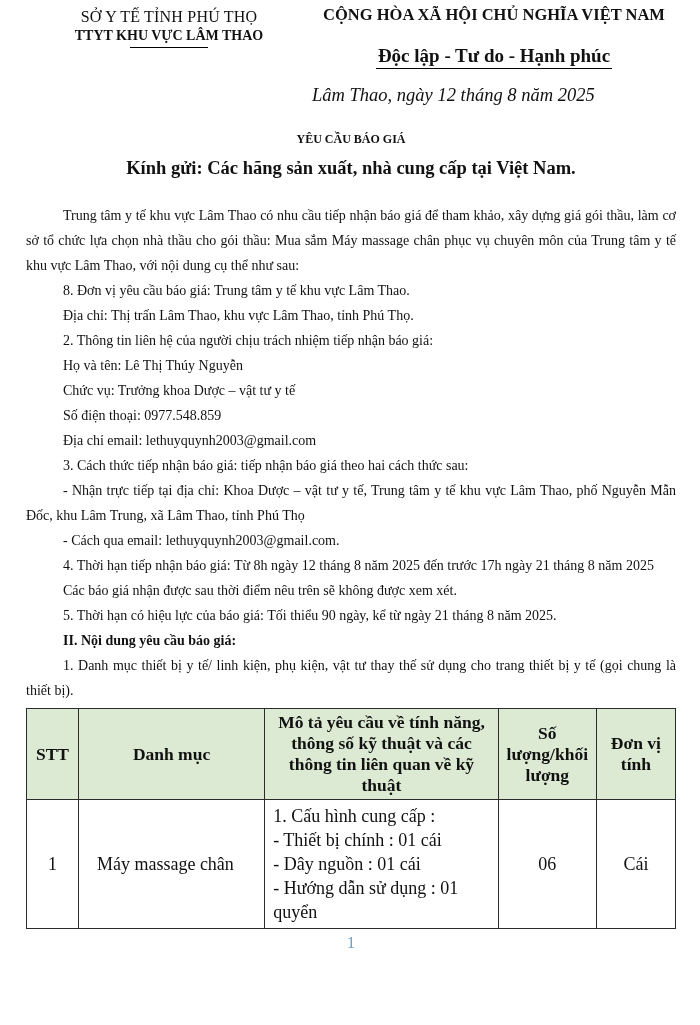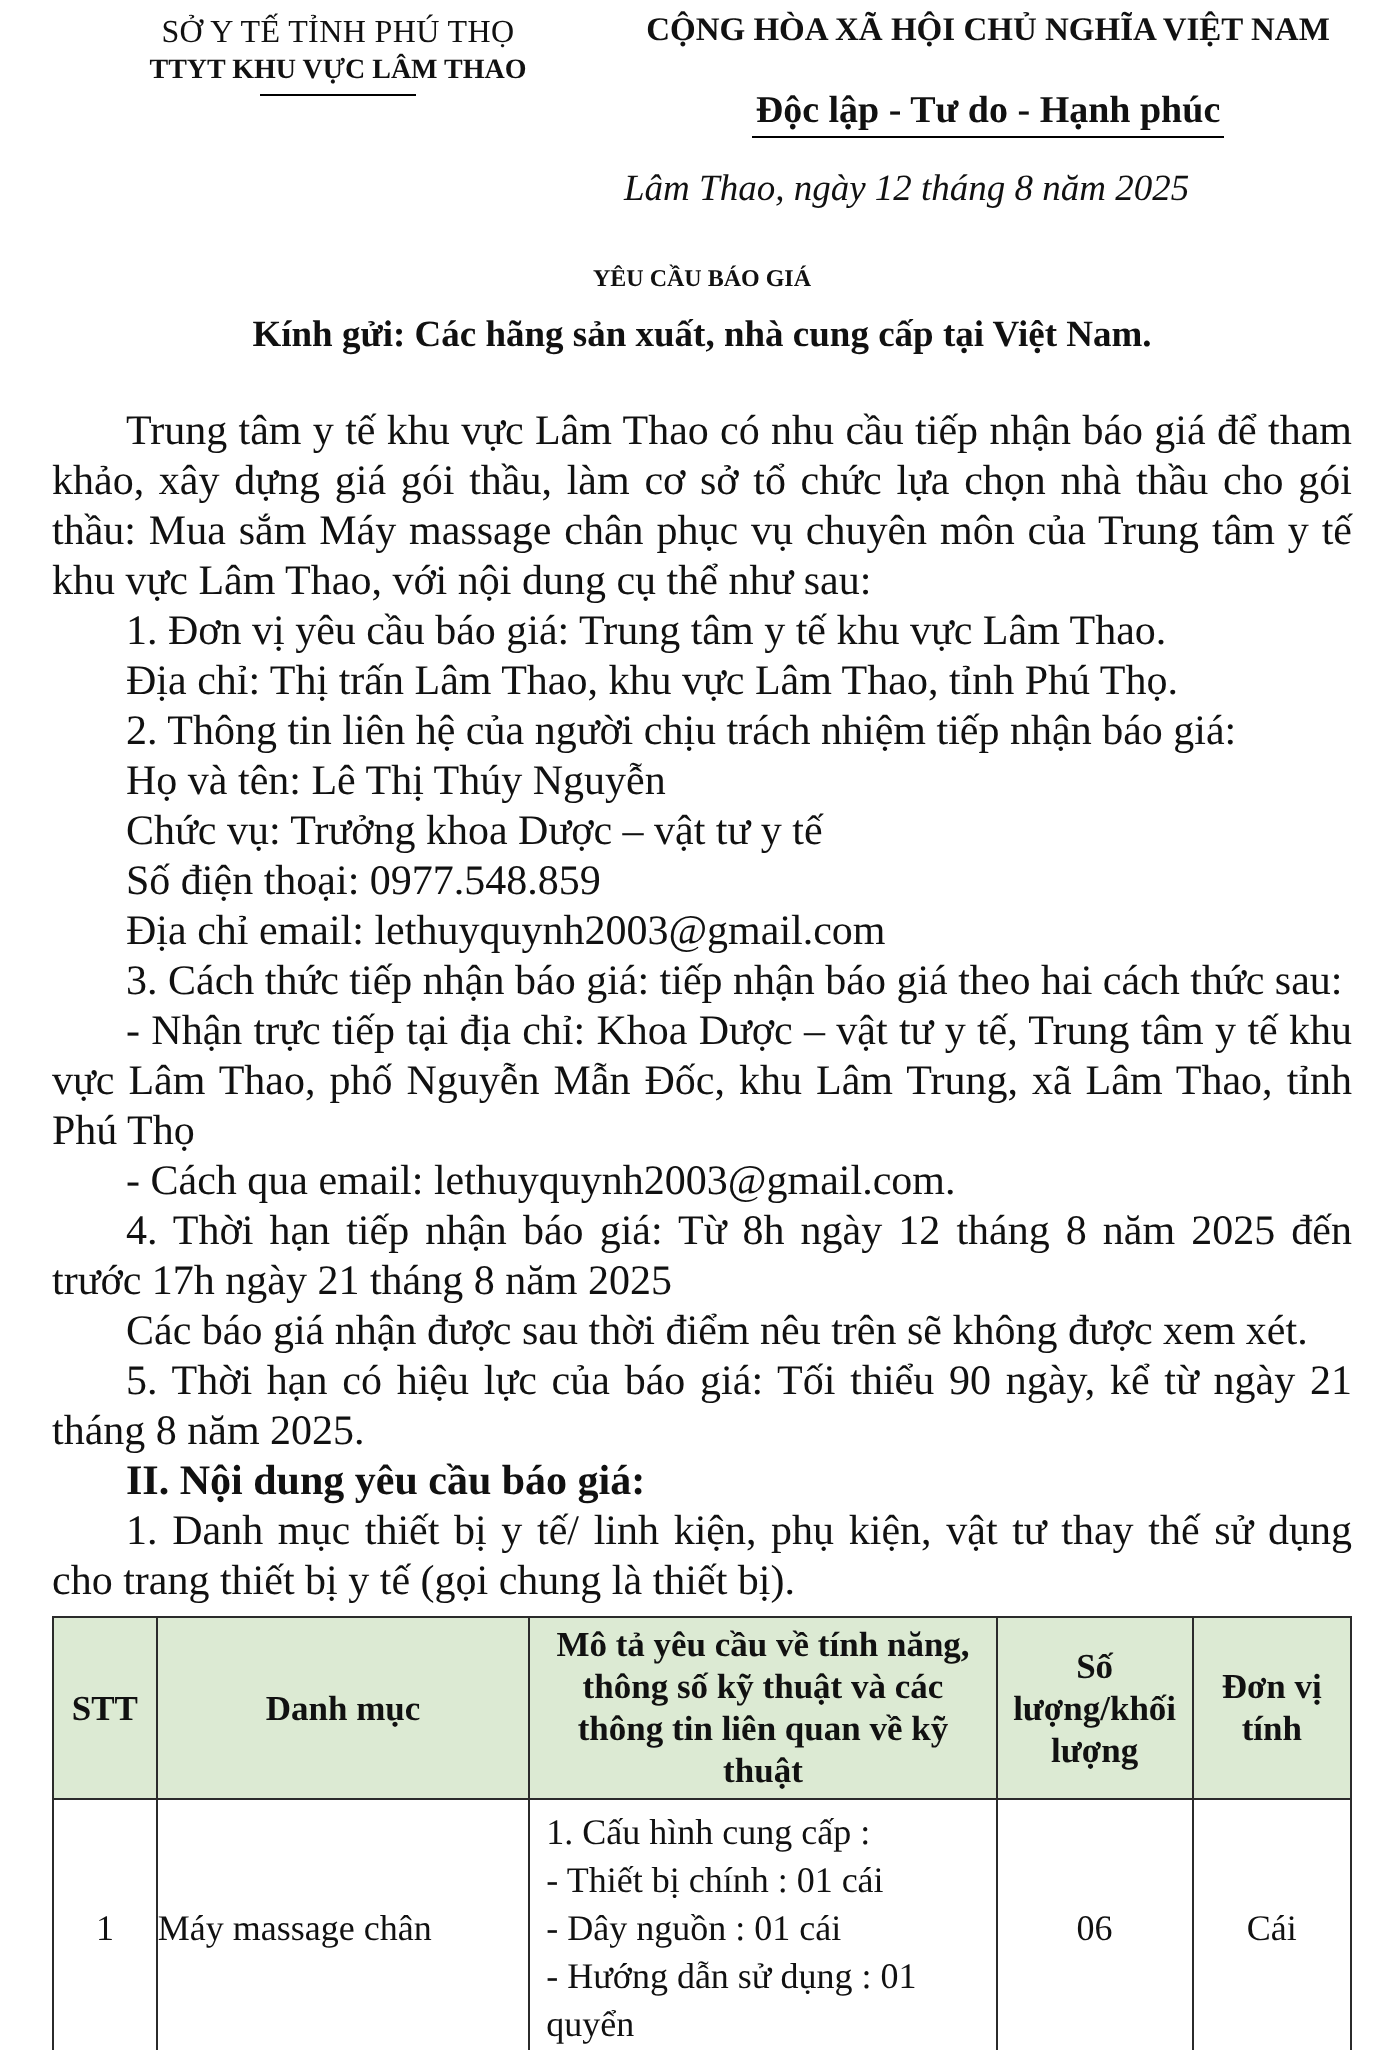--- a/index.html
+++ b/index.html
@@ -22,35 +22,35 @@
   .nat-line1 { font-size: 16.5px; font-weight: bold; }
   .nat-line2 { font-size: 19px; font-weight: bold; margin-top: 20px;
                display: inline-block; border-bottom: 1.4px solid #000; padding: 0 2px 1px 2px; }
   .date-line { font-style: italic; font-size: 18.5px; text-align: left; margin-top: 16px; }
 
   
   .doc-title { text-align: center; font-weight: bold; font-size: 12px; margin-top: 26px; }
   .salutation { text-align: center; font-weight: bold; font-size: 18.5px; margin-top: 11px; }
 
   
-  .body-text { margin-top: 24px; font-size: 21px; line-height: 25px; }
+  .body-text { margin-top: 24px; font-size: 14px; line-height: 25px; }
   .body-text p { margin: 0; text-align: justify; text-indent: 37px; }
   .body-text p.bold { font-weight: bold; }
 
   
   table.quote { border-collapse: collapse; width: 100%; margin-top: 5px; table-layout: fixed; }
   table.quote th, table.quote td { border: 1.4px solid #2b2b2b; }
   table.quote th {
     background: #dcead3; font-weight: bold; text-align: center;
     font-size: 17.5px; line-height: 21px; padding: 3px 4px; height: 60px; vertical-align: middle;
   }
   table.quote td { font-size: 18px; vertical-align: middle; }
   td.c-center { text-align: center; }
   td.c-desc { padding: 4px 4px 4px 8px; line-height: 24px; vertical-align: middle; }
-  td.c-name { padding-left: 0; }
+  td.c-name { padding-left: 18px; }
   .desc-line { text-align: left; }
 
   .page-number { text-align: center; margin-top: 4px; font-size: 17px; color: #6fa0c8; }
 </style>
 </head>
 <body>
 
 <div class="page">
 
   <div class="letterhead">
@@ -65,21 +65,21 @@
       <div class="date-line">Lâm Thao, ngày 12 tháng 8 năm 2025</div>
     </div>
   </div>
 
   <div class="doc-title">YÊU CẦU BÁO GIÁ</div>
   <div class="salutation">Kính gửi: Các hãng sản xuất, nhà cung cấp tại Việt Nam.</div>
 
   <div class="body-text">
     <p>Trung tâm y tế khu vực Lâm Thao có nhu cầu tiếp nhận báo giá để tham khảo, xây dựng giá gói thầu, làm cơ sở tổ chức lựa chọn nhà thầu cho gói thầu: Mua sắm Máy massage chân phục vụ chuyên môn của Trung tâm y tế khu vực Lâm Thao, với nội dung cụ thể như sau:</p>
 
-    <p>1. Đơn vị yêu cầu báo giá: Trung tâm y tế khu vực Lâm Thao.</p>
+    <p>8. Đơn vị yêu cầu báo giá: Trung tâm y tế khu vực Lâm Thao.</p>
     <p>Địa chỉ: Thị trấn Lâm Thao, khu vực Lâm Thao, tỉnh Phú Thọ.</p>
     <p>2. Thông tin liên hệ của người chịu trách nhiệm tiếp nhận báo giá:</p>
     <p>Họ và tên: Lê Thị Thúy Nguyễn</p>
     <p>Chức vụ: Trưởng khoa Dược – vật tư y tế</p>
     <p>Số điện thoại: 0977.548.859</p>
     <p>Địa chỉ email: lethuyquynh2003@gmail.com</p>
     <p>3. Cách thức tiếp nhận báo giá: tiếp nhận báo giá theo hai cách thức sau:</p>
     <p>- Nhận trực tiếp tại địa chỉ: Khoa Dược – vật tư y tế, Trung tâm y tế khu vực Lâm Thao, phố Nguyễn Mẫn Đốc, khu Lâm Trung, xã Lâm Thao, tỉnh Phú Thọ</p>
     <p>- Cách qua email: lethuyquynh2003@gmail.com.</p>
     <p>4. Thời hạn tiếp nhận báo giá: Từ 8h ngày 12 tháng 8 năm 2025 đến trước 17h ngày 21 tháng 8 năm 2025</p>

